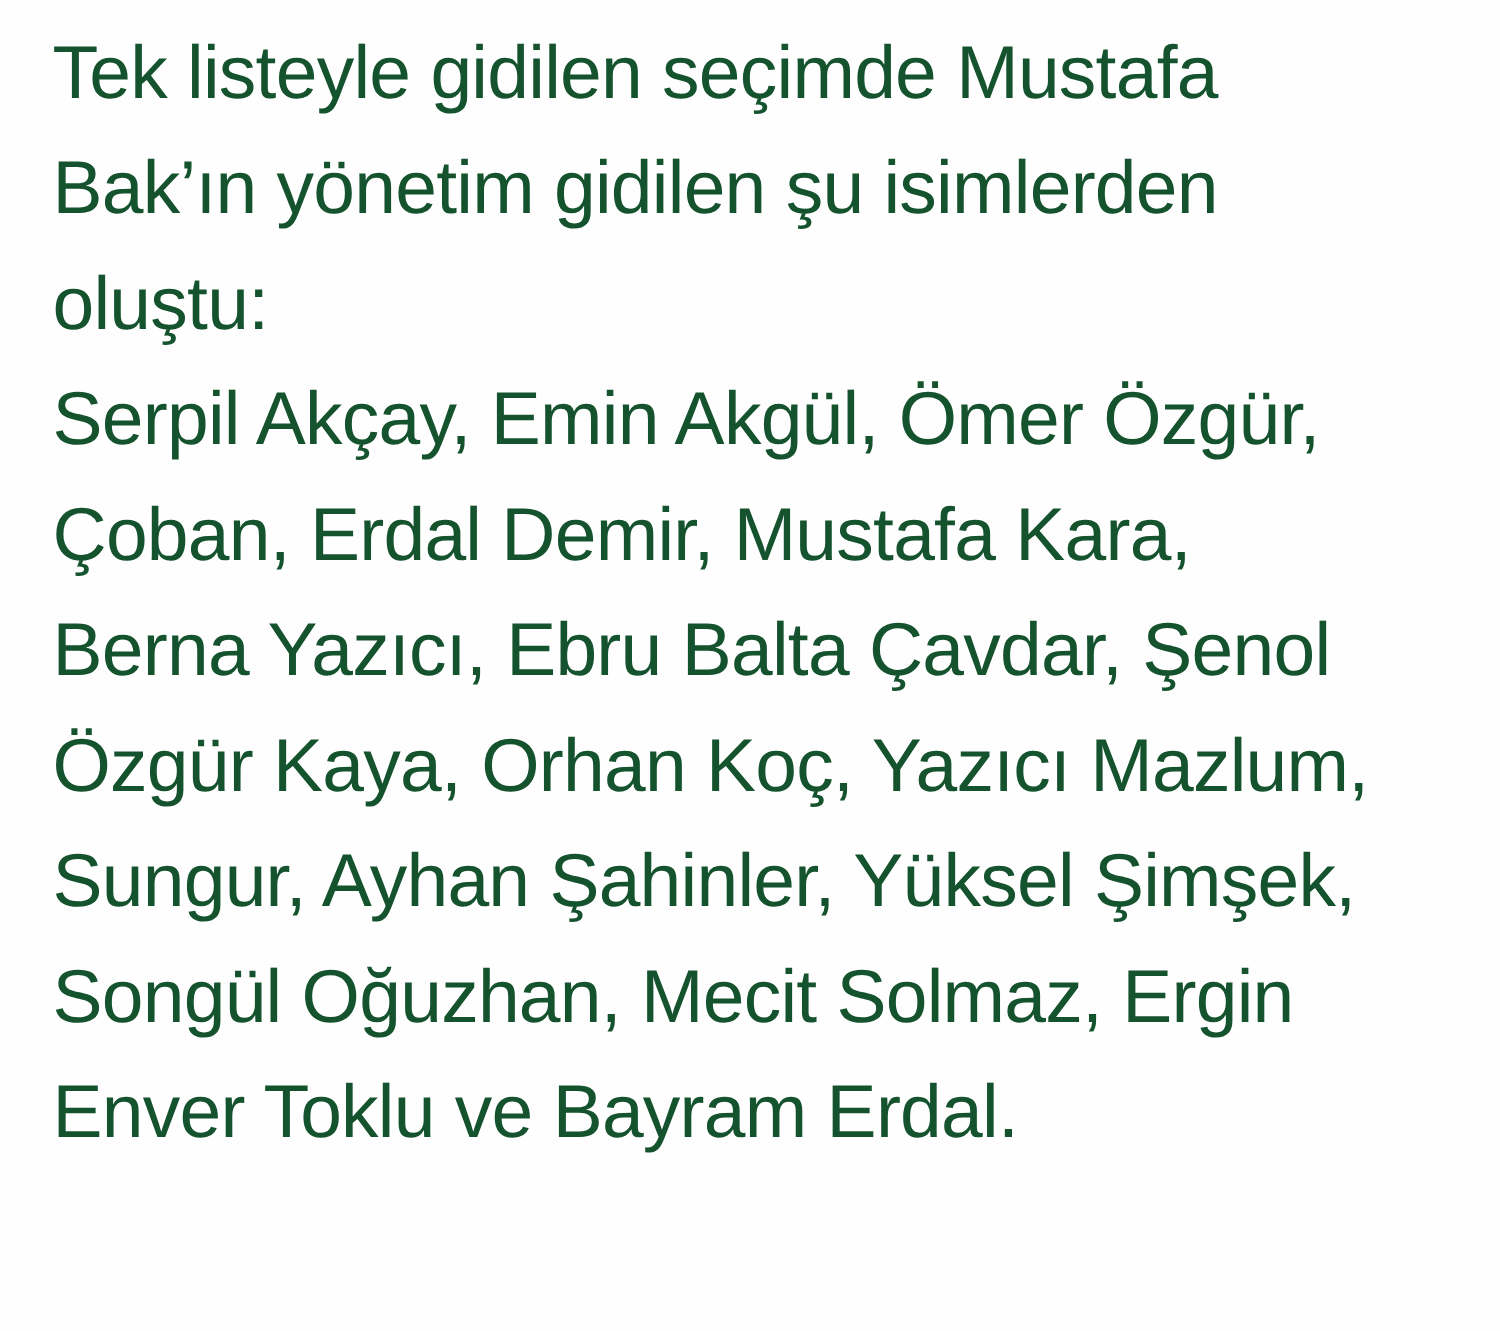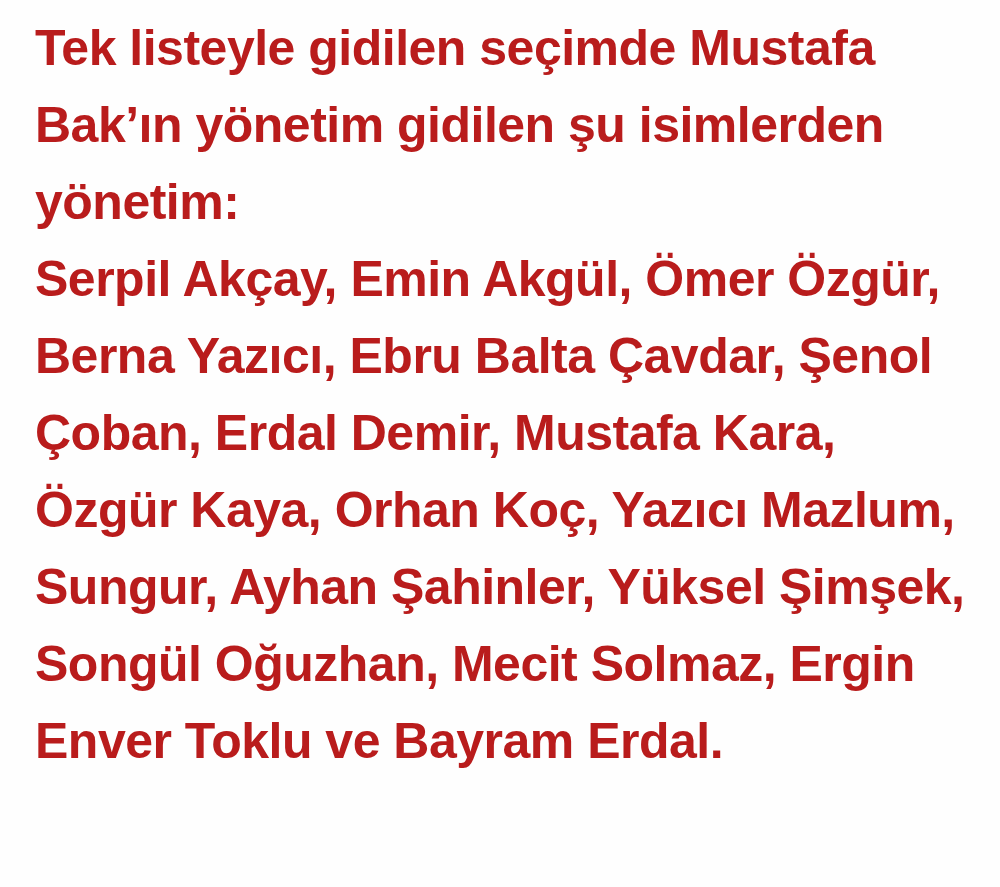--- a/index.html
+++ b/index.html
@@ -11,33 +11,33 @@
   body {
     background: #fefefe;
     font-family: "Liberation Sans", "DejaVu Sans", sans-serif;
   }
   .article {
     padding: 10px 20px 0 35px;
   }
   .text-line {
     font-size: 50px;
     line-height: 77px;
-    font-weight: 700;
-    color: #b91c1c;
+    font-weight: 400;
+    color: #14532d;
     letter-spacing: -0.5px;
     white-space: nowrap;
   }
 </style>
 </head>
 <body>
 
 <div class="article">
   <div class="text-line">Tek listeyle gidilen seçimde Mustafa</div>
   <div class="text-line">Bak’ın yönetim gidilen şu isimlerden</div>
-  <div class="text-line">yönetim:</div>
+  <div class="text-line">oluştu:</div>
   <div class="text-line">Serpil Akçay, Emin Akgül, Ömer Özgür,</div>
+  <div class="text-line">Çoban, Erdal Demir, Mustafa Kara,</div>
   <div class="text-line">Berna Yazıcı, Ebru Balta Çavdar, Şenol</div>
-  <div class="text-line">Çoban, Erdal Demir, Mustafa Kara,</div>
   <div class="text-line">Özgür Kaya, Orhan Koç, Yazıcı Mazlum,</div>
   <div class="text-line">Sungur, Ayhan Şahinler, Yüksel Şimşek,</div>
   <div class="text-line">Songül Oğuzhan, Mecit Solmaz, Ergin</div>
   <div class="text-line">Enver Toklu ve Bayram Erdal.</div>
 </div>
 
 </body></html>

